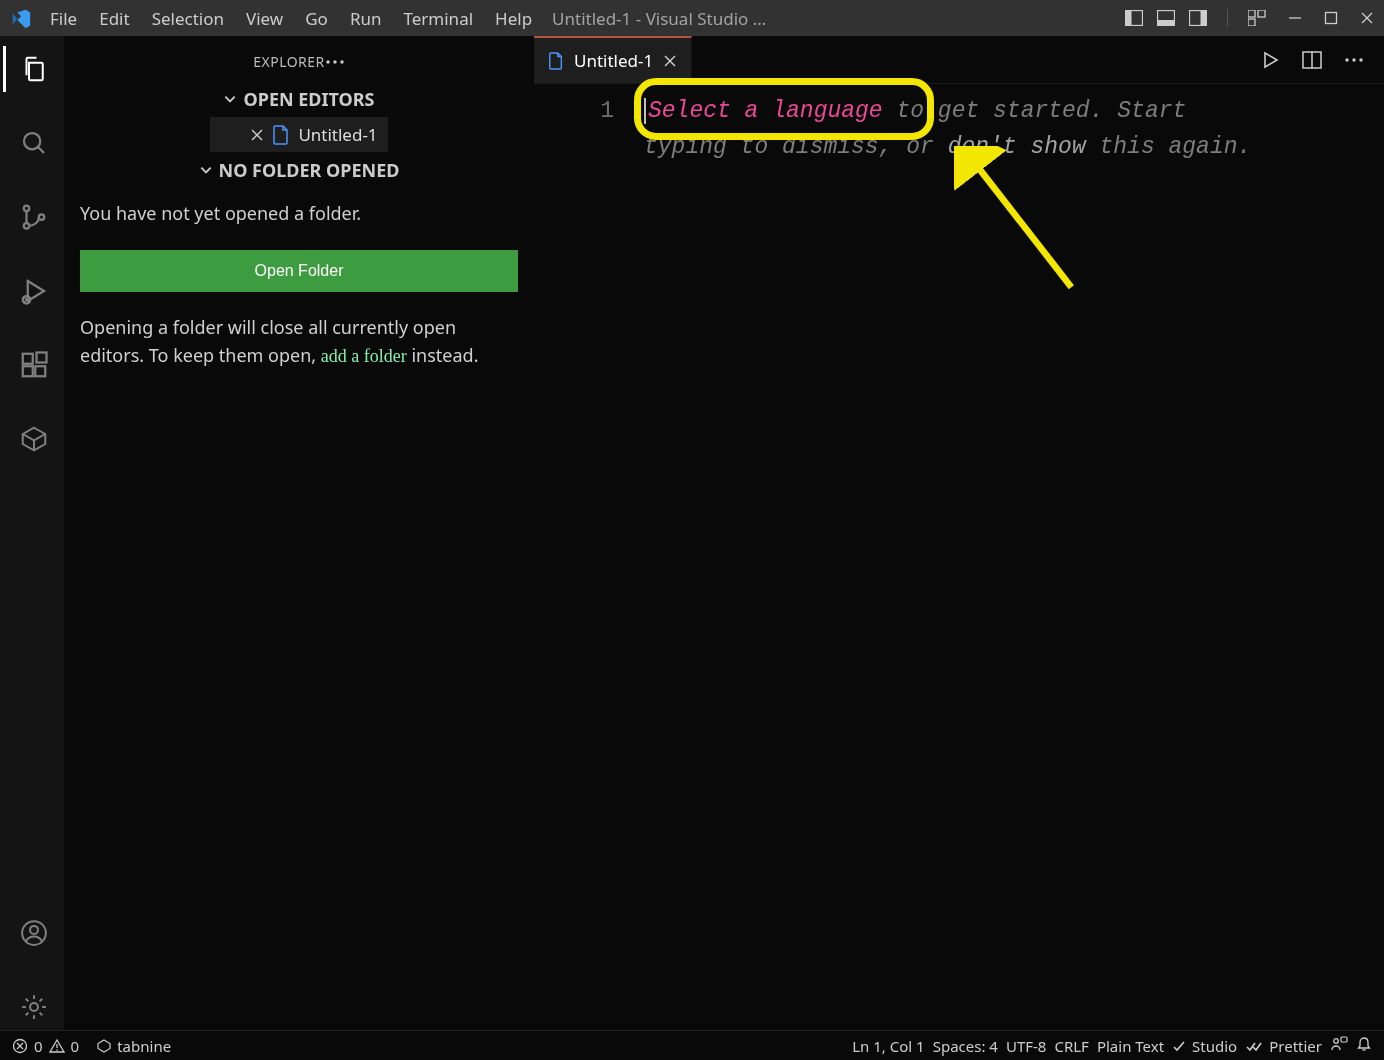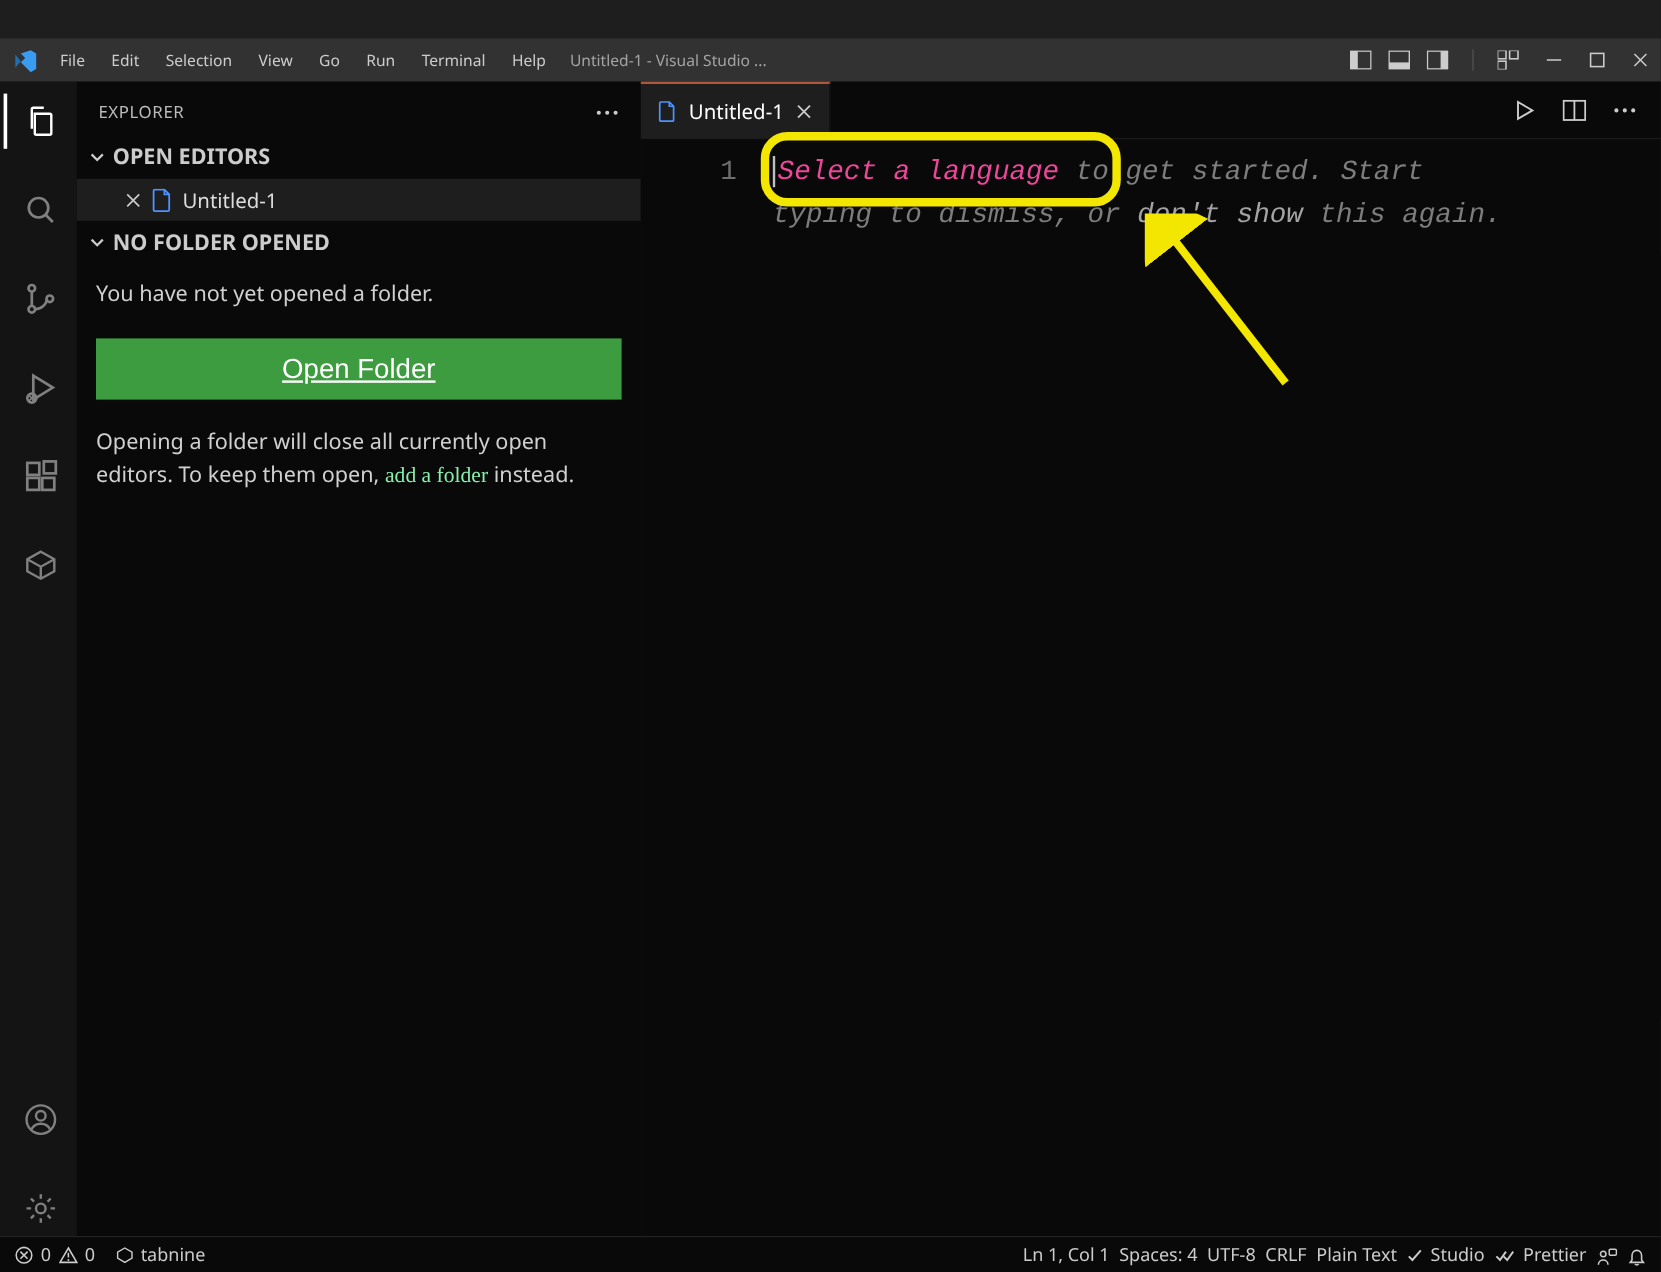--- a/index.html
+++ b/index.html
@@ -1,48 +1,48 @@
 <!DOCTYPE html>
 <html><head>
 <meta charset="utf-8">
 <style>
   * { box-sizing: border-box; margin: 0; padding: 0; }
   html, body { width: 1384px; height: 1060px; background: #1e1e1e; font-family: "Segoe UI", system-ui, sans-serif; color: #cccccc; overflow: hidden; }
   body { display: flex; flex-direction: column; }
 
   
-  .titlebar { height: 36px; background: #323233; display: flex; align-items: center; padding: 0 10px; gap: 2px; font-size: 13px; color: #cccccc; margin-top: 32px; }
+  .titlebar { height: 36px; background: #323233; display: flex; align-items: center; padding: 0 10px; gap: 2px; font-size: 17px; color: #cccccc; }
   .titlebar .logo { width: 20px; height: 20px; margin-right: 8px; }
   .titlebar .menu-item { padding: 6px 10px; cursor: default; }
   .titlebar .title-text { flex: 1; text-align: left; padding-left: 8px; color: #a3a3a3; overflow: hidden; white-space: nowrap; text-overflow: ellipsis; }
   .titlebar .layout-icons { display: flex; gap: 14px; padding-right: 12px; align-items: center; }
   .titlebar .win-controls { display: flex; gap: 22px; align-items: center; padding-left: 8px; }
   .tb-sep { width:1px; height:18px; background:#555; margin:0 6px; }
   .icon-btn { color: #cccccc; display:inline-flex; }
   .icon-btn svg { display:block; }
 
   
   .main { flex: 1; display: flex; min-height: 0; }
 
   
   .activitybar { width: 64px; background: #141414; display: flex; flex-direction: column; align-items: center; padding-top: 10px; gap: 28px; border-left: 3px solid transparent; }
   .activitybar .ab-item { width: 100%; display:flex; justify-content:center; padding: 8px 0; position:relative; color:#808080; }
   .activitybar .ab-item.active { color:#ffffff; }
   .activitybar .ab-item.active::before { content:""; position:absolute; left:0; top:0; bottom:0; width:3px; background:#ffffff; }
   .activitybar .spacer { flex:1; }
 
   
-  .sidebar { width: 470px; background: #090909; display: flex; flex-direction: column; }
+  .sidebar { width: 470px; background: #090909; display: flex; flex-direction: column; align-items: center; }
   .sidebar-header { display:flex; align-items:center; justify-content:space-between; padding: 16px 18px 10px 18px; font-size: 14px; letter-spacing: 0.5px; color:#bbbbbb; }
   .section-row { display:flex; align-items:center; gap:6px; padding: 6px 10px; font-size:18px; font-weight:700; color:#cccccc; cursor:default; }
   .section-row .chev { width:14px; height:14px; }
   .file-row { display:flex; align-items:center; gap:8px; padding: 6px 10px 6px 40px; background:#1e1e1e; color:#dddddd; font-size:17px; }
   .file-row .close-x { color:#cccccc; }
   .sidebar-body { padding: 12px 16px 0 16px; color:#d0d0d0; font-size:18px; line-height: 1.55; }
-  .open-folder-btn { display:block; width: 100%; background:#3d9c40; color:#ffffff; border:none; font-size:23px; padding: 12px 0; margin: 22px 0; cursor:pointer;text-decoration:underline; }
+  .open-folder-btn { display:block; width: 100%; background:#3d9c40; color:#ffffff; border:none; font-size:16px; padding: 12px 0; margin: 22px 0; cursor:pointer; }
   .link { color:#86efac; cursor:pointer;font-family:Liberation Serif, serif; }
   .sidebar-bottom { margin-top:auto; }
   .sidebar .section-bottom { border-top: 0 solid #222; padding: 8px 10px; display:flex; align-items:center; gap:6px; font-size:14px; font-weight:700; }
 
   
   .editor { flex:1; background:#090909; display:flex; flex-direction:column; min-width:0; position:relative; }
   .tabs-row { height: 48px; display:flex; align-items:stretch; border-bottom:1px solid #1b1b1b; }
   .tab { background:#1e1e1e; display:flex; align-items:center; gap:10px; padding: 0 14px; border-top: 2px solid #b35537; border-right:1px solid #111; color:#ffffff; font-size:17px; }
   .tab .file-ico { color:#4d94ff; }
   .tabs-spacer { flex:1; }
@@ -56,21 +56,21 @@
   .dont-show { color:#a3a3a3; }
   .text-cursor { display:inline-block; width:2px; height:26px; background:#bfbfbf; vertical-align:text-bottom; margin-right:2px; }
 
   
   .highlight-box { position:absolute; border: 7px solid #f3e600; border-radius: 22px; left: -10px; top: -16px; width: 300px; height: 62px; z-index:1; pointer-events:none; }
   .arrow { position:absolute; left: 310px; top: 52px; width:150px; height:160px; pointer-events:none; }
 
   
   .statusbar { height: 30px; background:#090909; display:flex; align-items:center; font-size:15px; color:#cccccc; padding: 0 12px; gap: 20px; border-top:1px solid #222; }
   .statusbar .left { display:flex; gap:18px; align-items:center; }
-  .statusbar .right { margin-left:auto; display:flex; gap:8px; align-items:flex-end; }
+  .statusbar .right { margin-left:auto; display:flex; gap:8px; align-items:flex-start; }
   .statusbar .item { display:flex; gap:6px; align-items:center; }
 
   svg { flex-shrink:0; }
 </style>
 </head>
 <body>
 
 <div class="titlebar">
   <span class="logo icon-btn">
     <svg width="22" height="22" viewBox="0 0 24 24">

